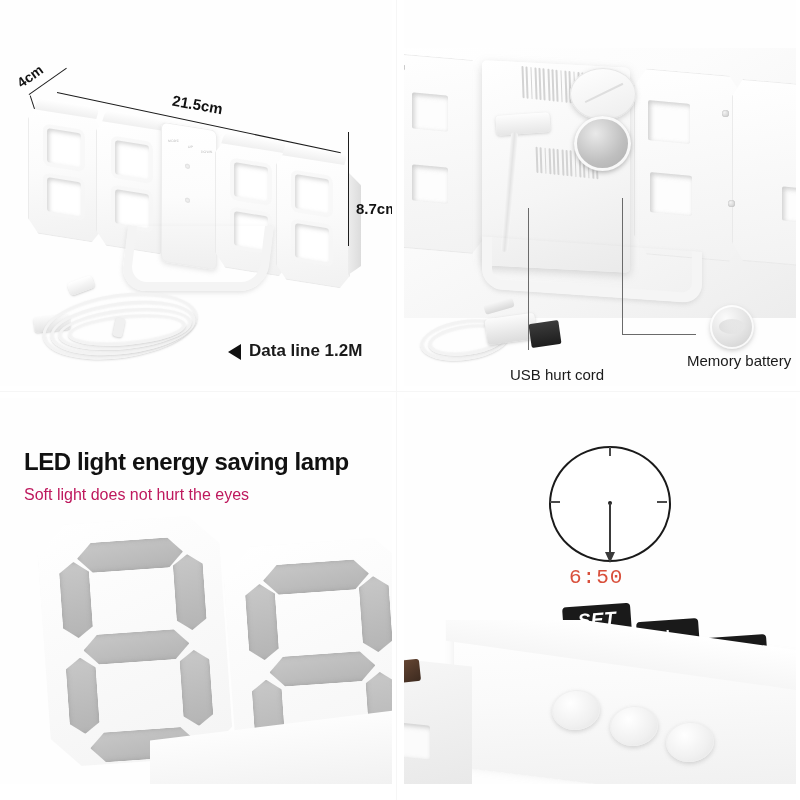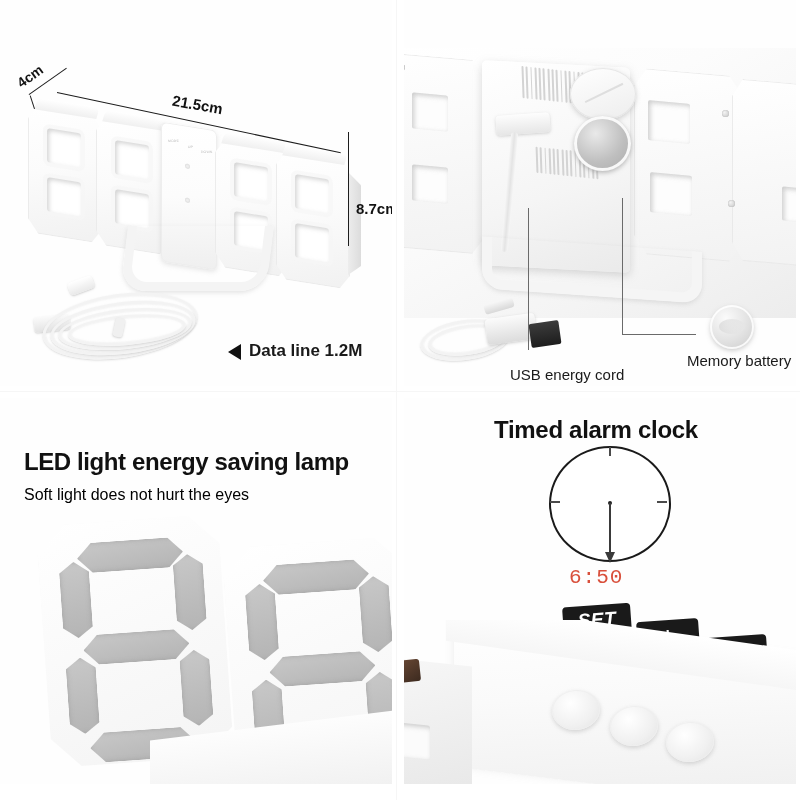--- a/index.html
+++ b/index.html
@@ -59,21 +59,21 @@
     white-space: nowrap;
   }
   .title-black {
     position: absolute;
     font-weight: bold;
     color: #111111;
     white-space: nowrap;
   }
   .subtitle-black {
     position: absolute;
-    color: #000000;
+    color: #be185d;
     white-space: nowrap;
   }
 
   
   .callout {
     position: absolute;
     font-size: 15px;
     color: #1a1a1a;
     white-space: nowrap;
   }
@@ -716,21 +716,21 @@
       <div id="usb-shell"></div>
       <div id="usb-metal"></div>
     </div>
 
     <div id="coin-battery"></div>
 
     <div class="leader-line" style="left:124px; top:208px; height:142px;"></div>
     <div class="leader-line" style="left:218px; top:198px; height:136px;"></div>
     <div class="leader-line-h" style="left:218px; top:334px; width:74px;"></div>
 
-    <span class="callout" style="left:106px; top:366px;">USB energy cord</span>
+    <span class="callout" style="left:106px; top:366px;">USB hurt cord</span>
 
     <span class="callout" style="left:283px; top:352px;">Memory battery</span>
   </div>
 
   <div class="panel" id="panel-led">
 
     <span class="title-black" style="left:24px; top:50px; font-size:24px; letter-spacing:-0.4px;">LED light energy saving lamp</span>
 
     <span class="subtitle-black" style="left:24px; top:88px; font-size:16px;">Soft light does not hurt the eyes</span>
 
@@ -761,21 +761,20 @@
         <div class="seg seg-v" style="left:128px; top:128px; height:76px;"></div>
         <div class="seg seg-h" style="left:33px; top:204px; width:106px;"></div>
       </div>
 
       <div id="macro-base"></div>
     </div>
   </div>
 
   <div class="panel" id="panel-alarm">
 
-    <span class="title-black" style="left:90px; top:18px; font-size:24px; letter-spacing:-0.3px;">Timed alarm clock</span>
 
     <div id="clock-face">
       <div class="hour-tick" style="left:58px; top:-1px; width:2px; height:9px;"></div>
       <div class="hour-tick" style="left:106px; top:53px; width:10px; height:2px;"></div>
       <div class="hour-tick" style="left:-1px; top:53px; width:10px; height:2px;"></div>
       <div id="clock-center"></div>
       <div id="clock-hand"></div>
       <div id="clock-hand-arrow"></div>
     </div>
 

